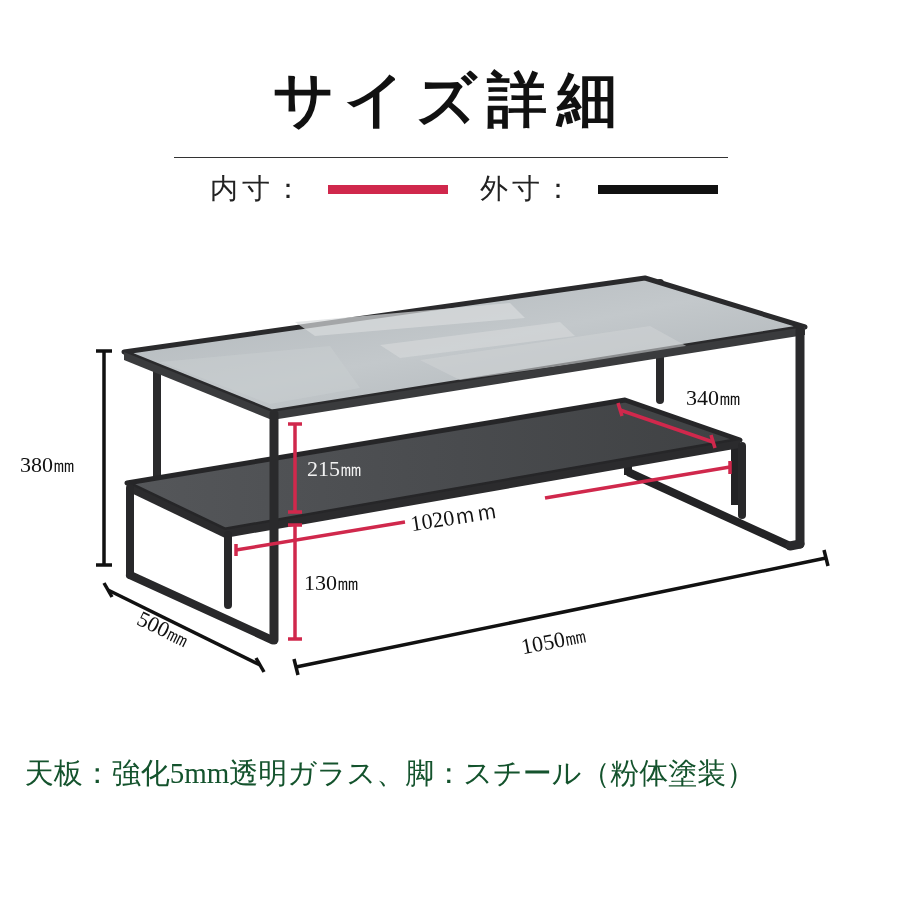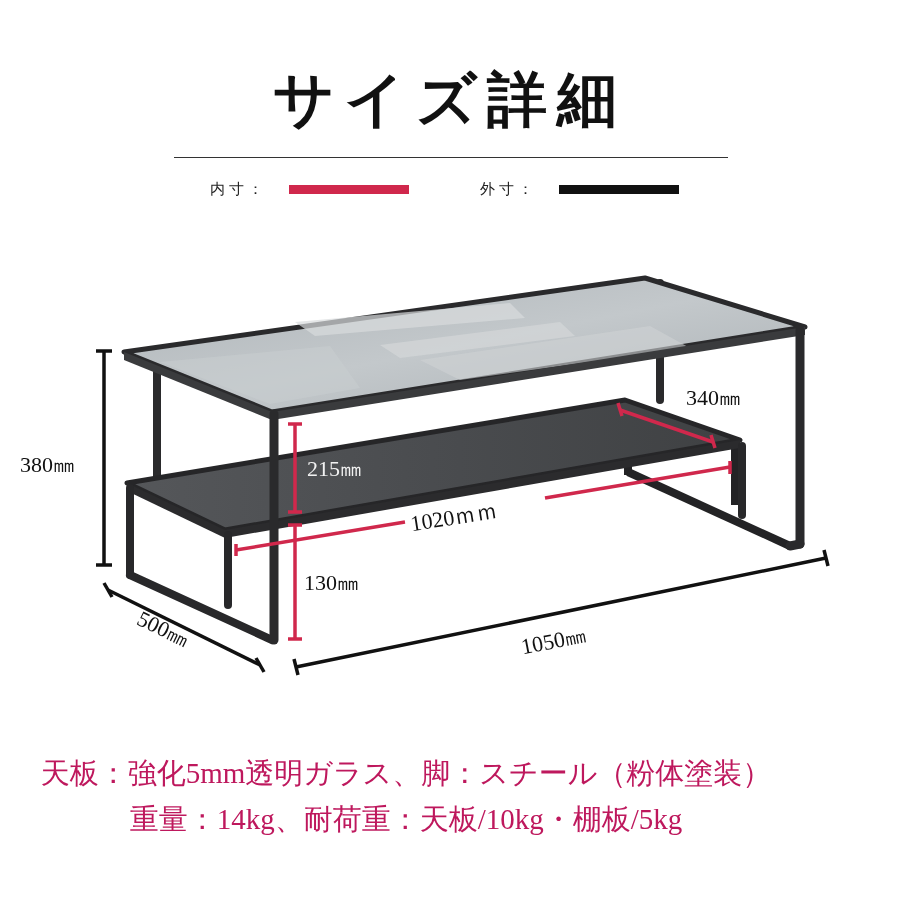--- a/index.html
+++ b/index.html
@@ -3,27 +3,27 @@
   <meta charset="utf-8">
   <style>
     html, body { margin:0; padding:0; background:#ffffff; }
     body { width:900px; height:900px; position:relative; overflow:hidden;
            font-family:"DejaVu Serif","Liberation Serif",serif; color:#111; }
     .title { position:absolute; left:0; top:60px; width:900px; text-align:center;
              font-size:60px; font-weight:bold; letter-spacing:10px; color:#111;
              font-family:"DejaVu Serif","Liberation Serif",serif; }
     .title-rule { position:absolute; left:174px; top:157px; width:554px; height:1px; background:#333; }
     .legend { position:absolute; top:174px; height:30px; display:flex; align-items:center; }
-    .legend-label { font-size:15px; color:#222; letter-spacing:4px; }
+    .legend-label { font-size:28px; color:#222; letter-spacing:4px; }
     .legend-swatch { height:9px; width:120px; margin-left:22px; }
     .legend-inner { left:210px; }
     .legend-outer { left:480px; }
     .diagram { position:absolute; left:0; top:0; width:900px; height:900px; }
-    .specs { position:absolute; left:16px; top:750px; width:780px; text-align:center;
-             font-family:"Liberation Serif","DejaVu Serif",serif; font-size:29px; line-height:46px; color:#be185d; }
+    .specs { position:absolute; left:0; top:750px; width:780px; text-align:center;
+             font-family:"Liberation Serif","DejaVu Serif",serif; font-size:29px; line-height:46px; color:#14532d; }
     .spec-line { display:block; white-space:nowrap; }
     .dim-label { font-family:"Liberation Serif","DejaVu Serif",serif; font-size:22px; }
   </style>
 </head>
 <body>
 
 <div class="title">サイズ詳細</div>
 <div class="title-rule"></div>
 
 <div class="legend legend-inner">
@@ -126,14 +126,13 @@
   <text class="dim-label" x="307" y="476" fill="#f2f2f2">215㎜</text>
   <text class="dim-label" x="304" y="590" fill="#111">130㎜</text>
   <text class="dim-label" x="686" y="405" fill="#111">340㎜</text>
   <text class="dim-label" x="410" y="522" fill="#111" transform="rotate(-9 470 515)">1020ｍｍ</text>
   <text class="dim-label" x="134" y="640" fill="#111" transform="rotate(26 170 635)">500㎜</text>
   <text class="dim-label" x="520" y="645" fill="#111" transform="rotate(-11 570 635)">1050㎜</text>
 </svg>
 
 <div class="specs">
   <span class="spec-line">天板：強化5mm透明ガラス、脚：スチール（粉体塗装）</span>
-  <span class="spec-line">重量：14kg、耐荷重：天板/10kg・棚板/5kg</span>
 </div>
 
 </body></html>

